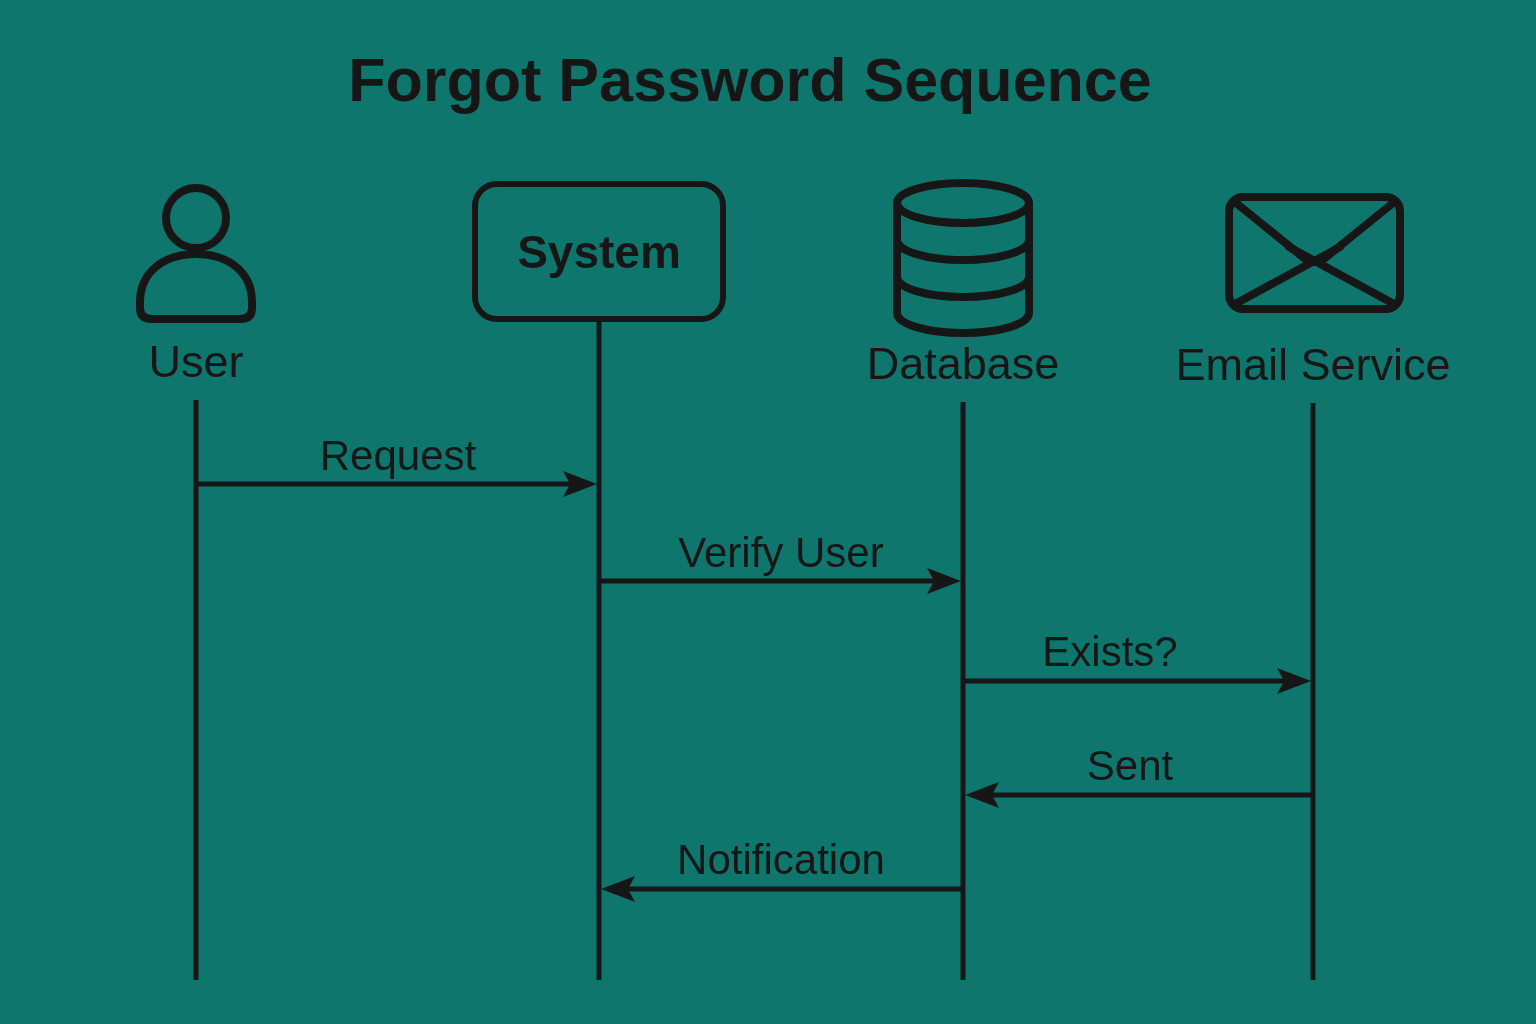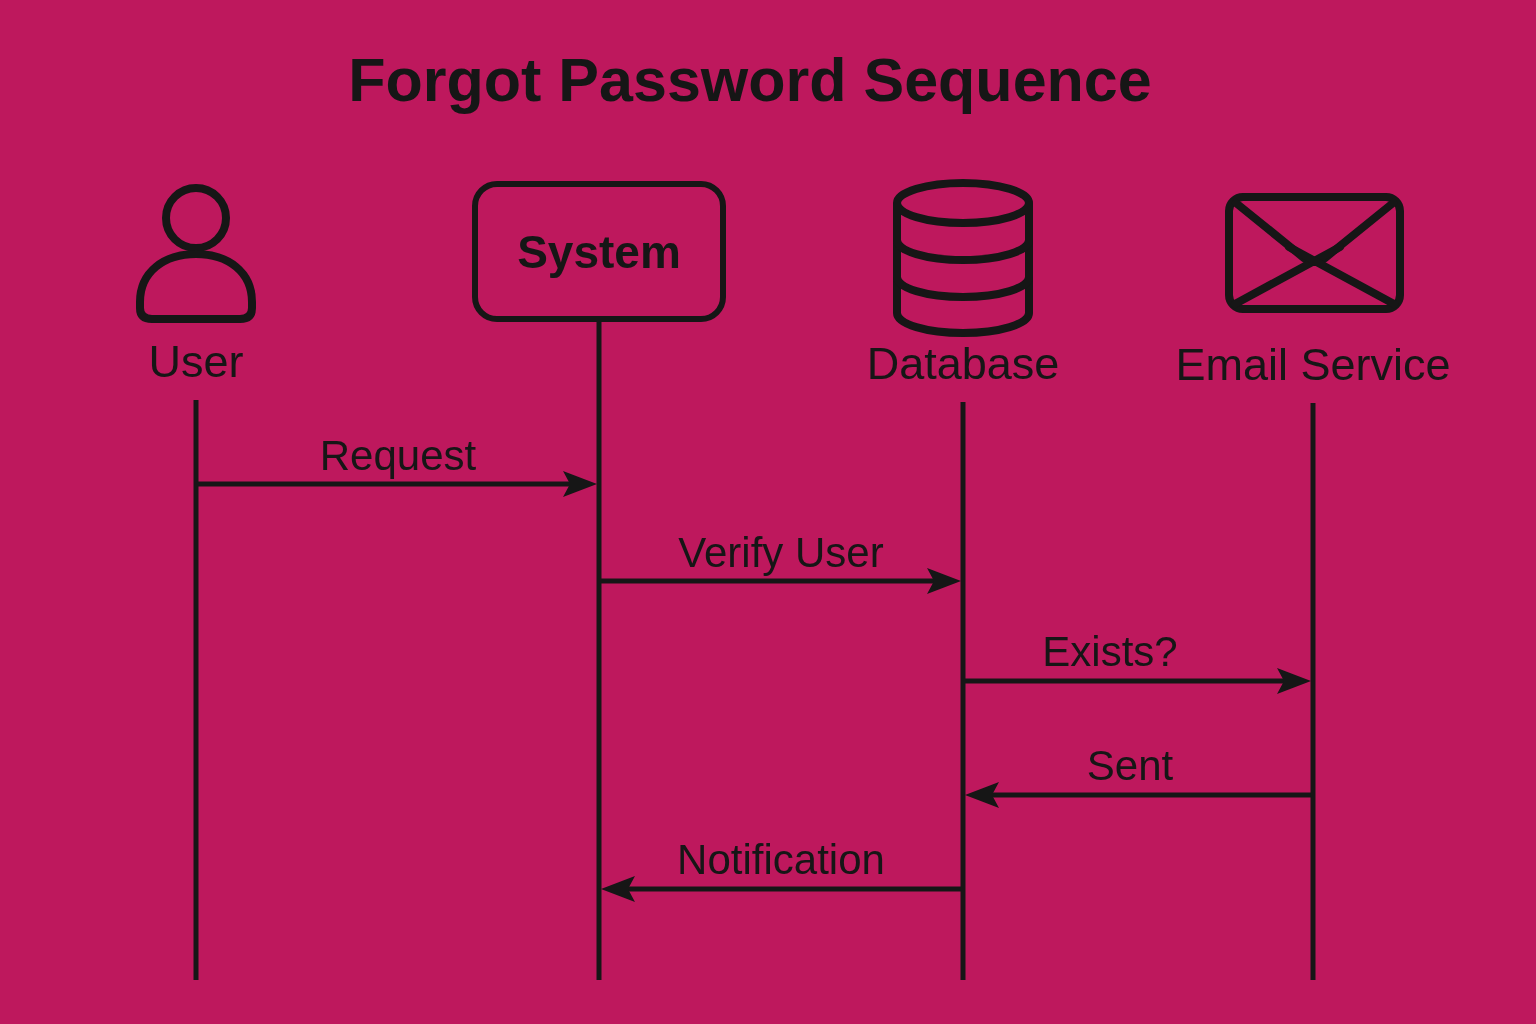--- a/index.html
+++ b/index.html
@@ -5,21 +5,21 @@
   html, body {
     margin: 0;
     padding: 0;
     background: #ffffff;
     font-family: "Liberation Sans", sans-serif;
   }
   .canvas-wrap {
     width: 1536px;
     height: 1024px;
     position: relative;
-    background: #be185d;
+    background: #0f766e;
     overflow: hidden;
   }
   svg { display: block; }
   .shape {
     fill: none;
     stroke: #161616;
   }
   .shape-thick { stroke-width: 8; }
   .shape-box   { stroke-width: 6; }
   .line        { stroke: #161616; stroke-width: 5; fill: none; }

